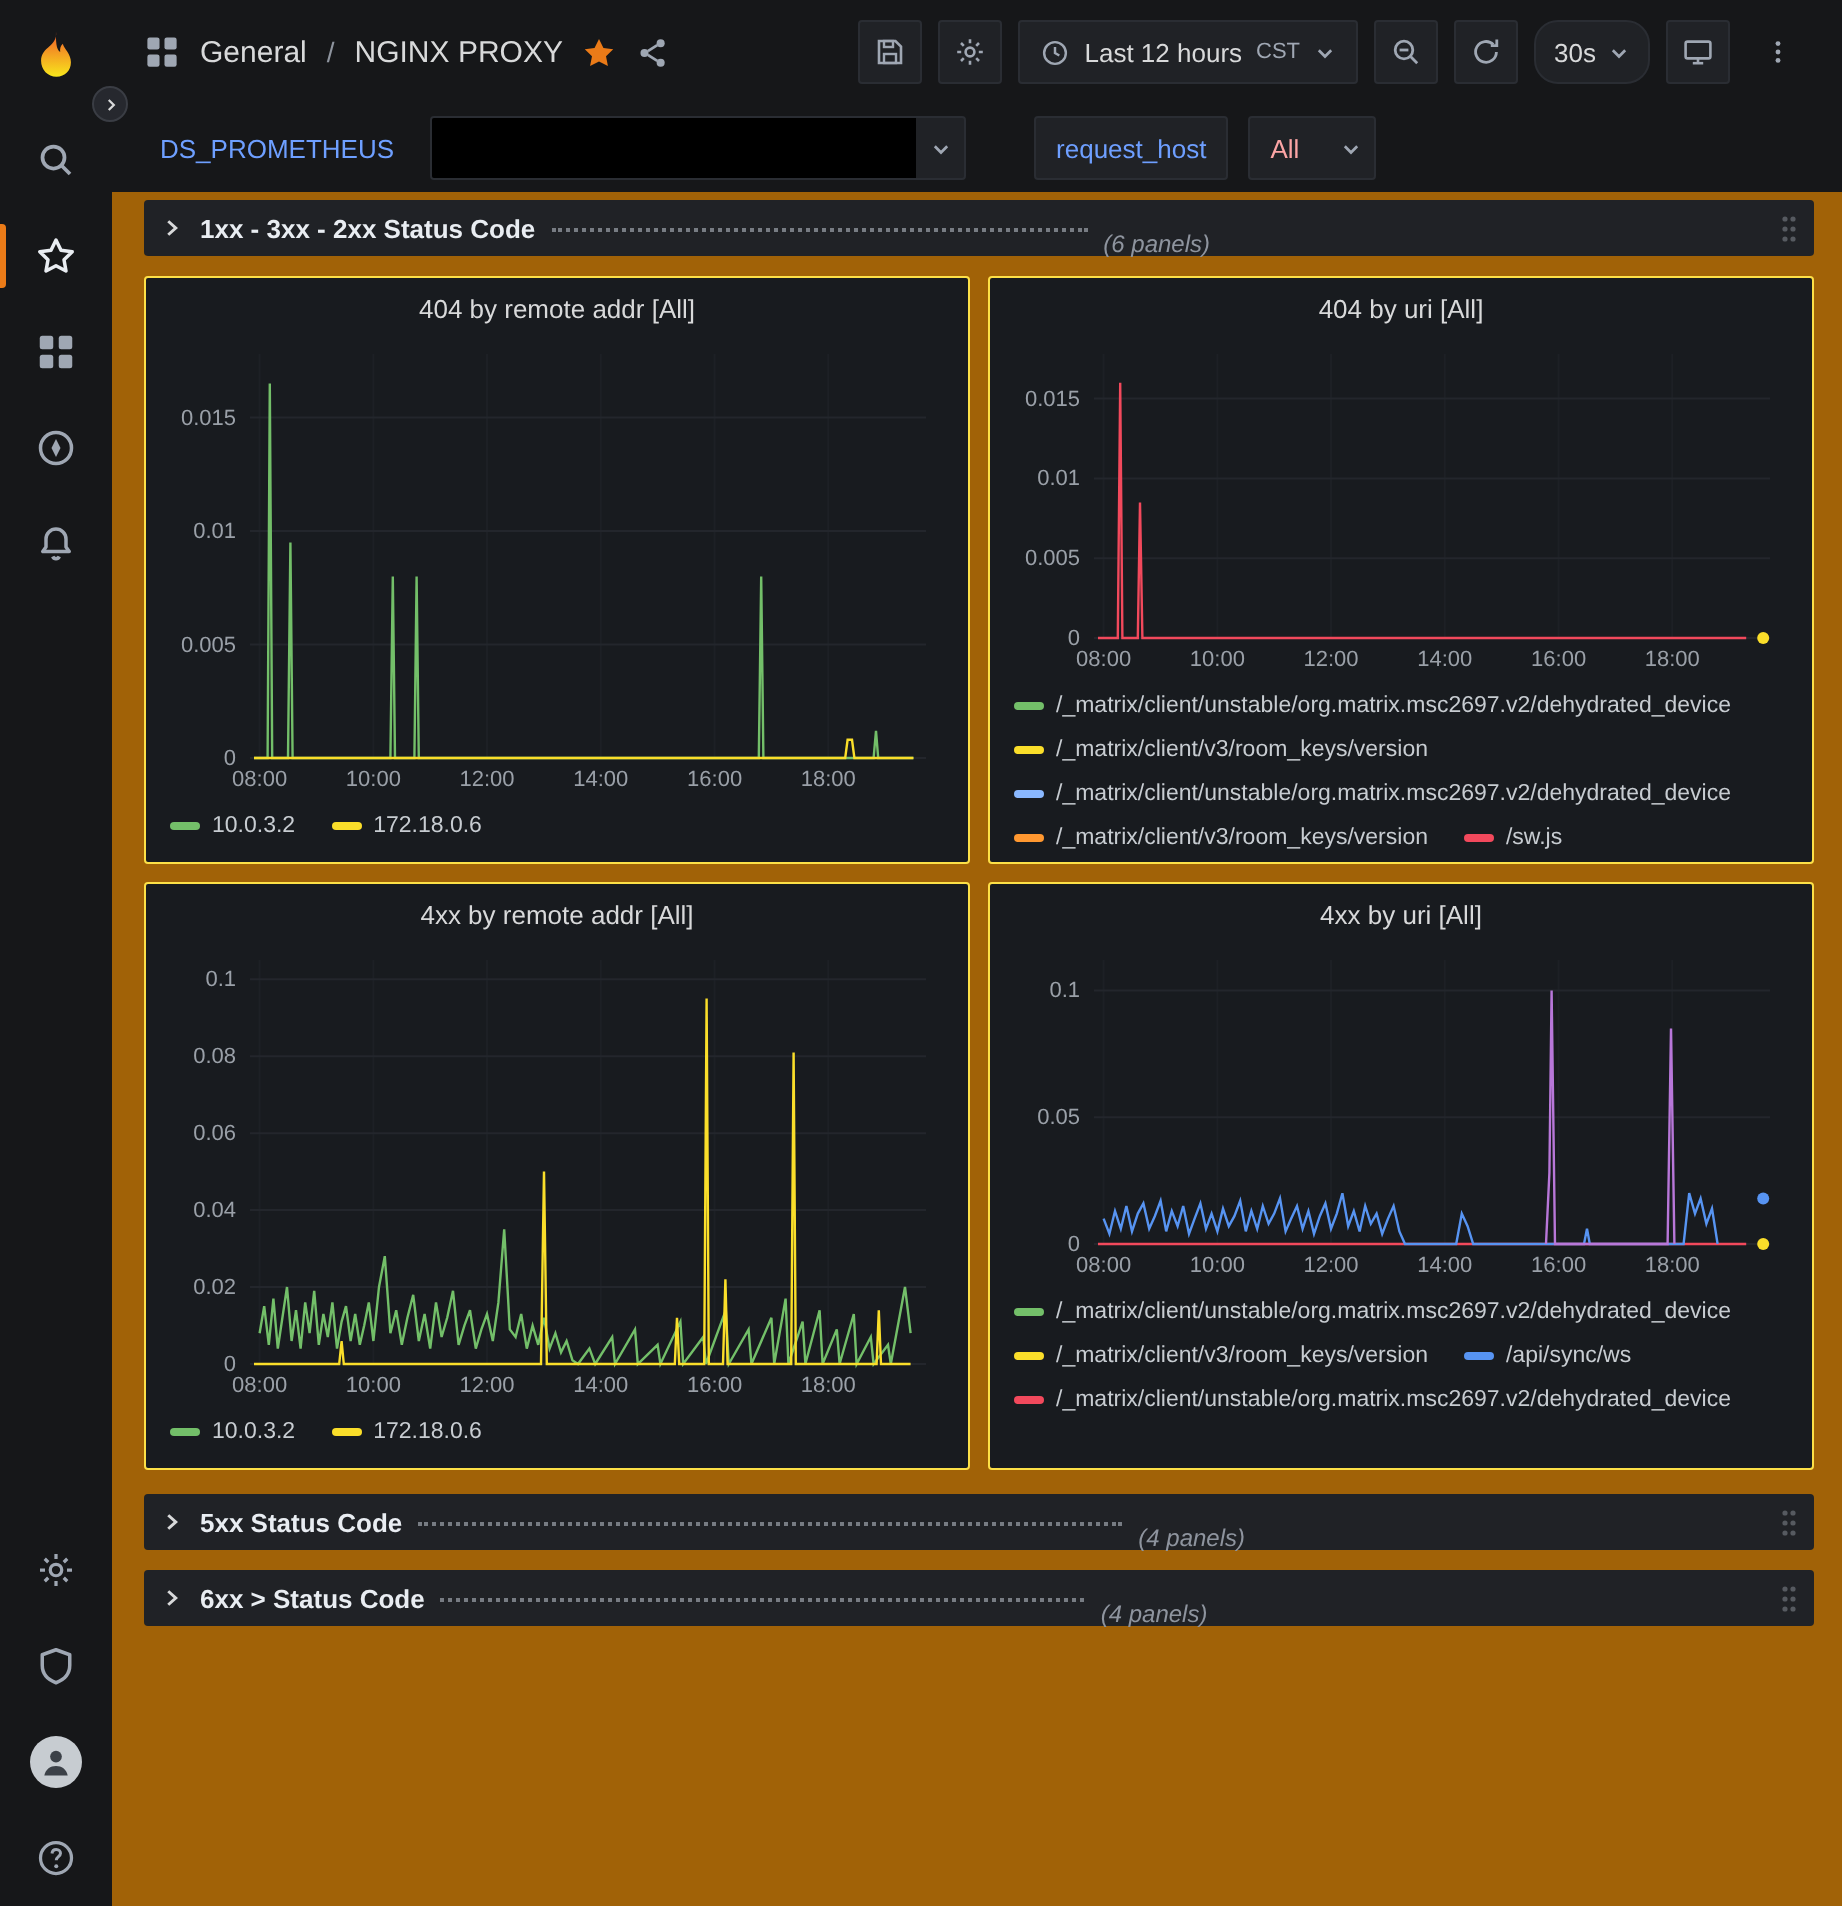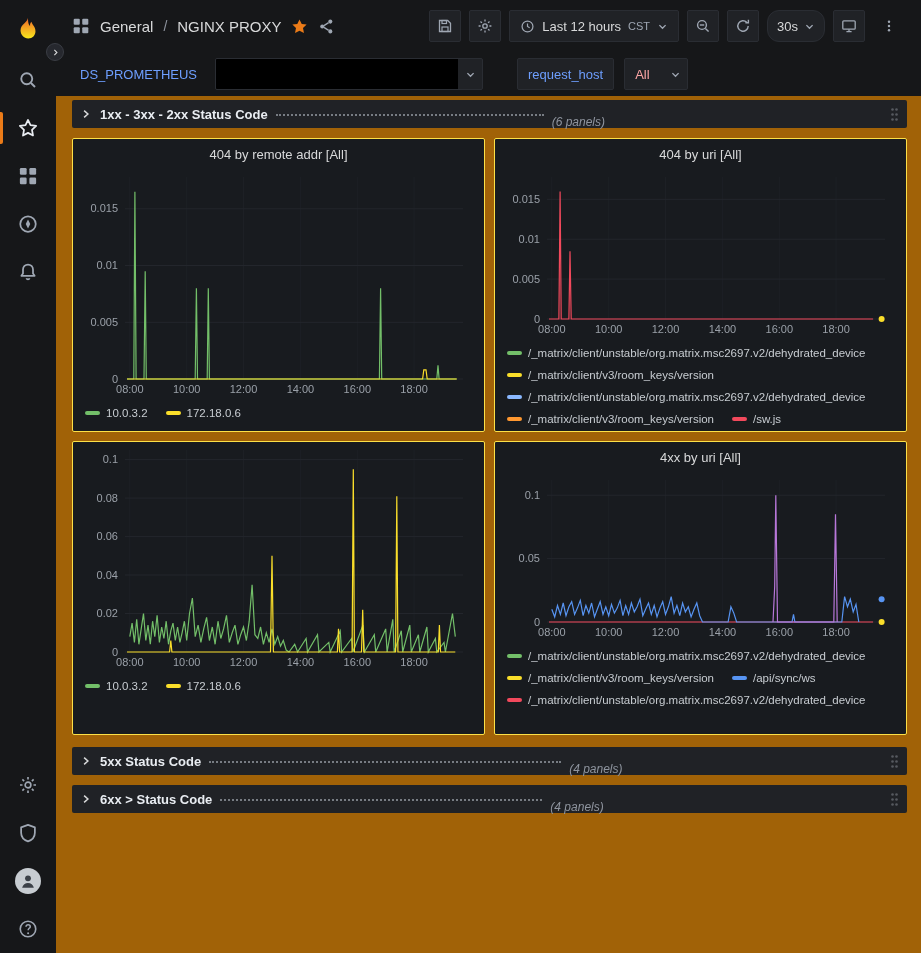--- a/index.html
+++ b/index.html
@@ -413,20 +413,23 @@
             </span>
             <span class="legend-item">
               <span class="legend-marker" style="background: rgb(242, 73, 92);"></span>
               <span class="legend-label">/sw.js</span>
             </span>
           </div>
         </div>
     </section>
 
     <section class="panel">
+      <header class="panel-header">
+        <h2 class="panel-title">4xx by remote addr [All]</h2>
+      </header>
       <svg class="chart" width="394" height="230">
           <line x1="48.8" y1="8" x2="48.8" y2="210" stroke="#1d2025" stroke-width="1"></line>
           <line x1="105.7" y1="8" x2="105.7" y2="210" stroke="#1d2025" stroke-width="1"></line>
           <line x1="162.5" y1="8" x2="162.5" y2="210" stroke="#1d2025" stroke-width="1"></line>
           <line x1="219.4" y1="8" x2="219.4" y2="210" stroke="#1d2025" stroke-width="1"></line>
           <line x1="276.3" y1="8" x2="276.3" y2="210" stroke="#1d2025" stroke-width="1"></line>
           <line x1="333.1" y1="8" x2="333.1" y2="210" stroke="#1d2025" stroke-width="1"></line>
           <line x1="44" y1="210.0" x2="382" y2="210.0" stroke="#23262c" stroke-width="1"></line>
           <text x="37" y="213.5" fill="#9aa0a8" font-size="11" text-anchor="end">0</text>
           <line x1="44" y1="171.5" x2="382" y2="171.5" stroke="#23262c" stroke-width="1"></line>

